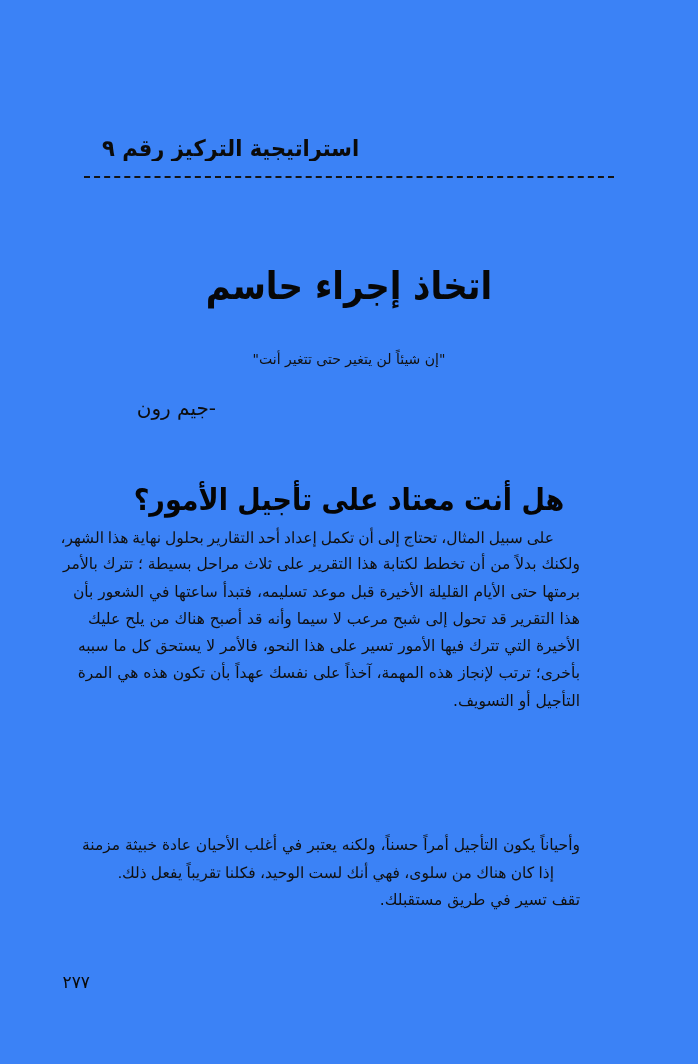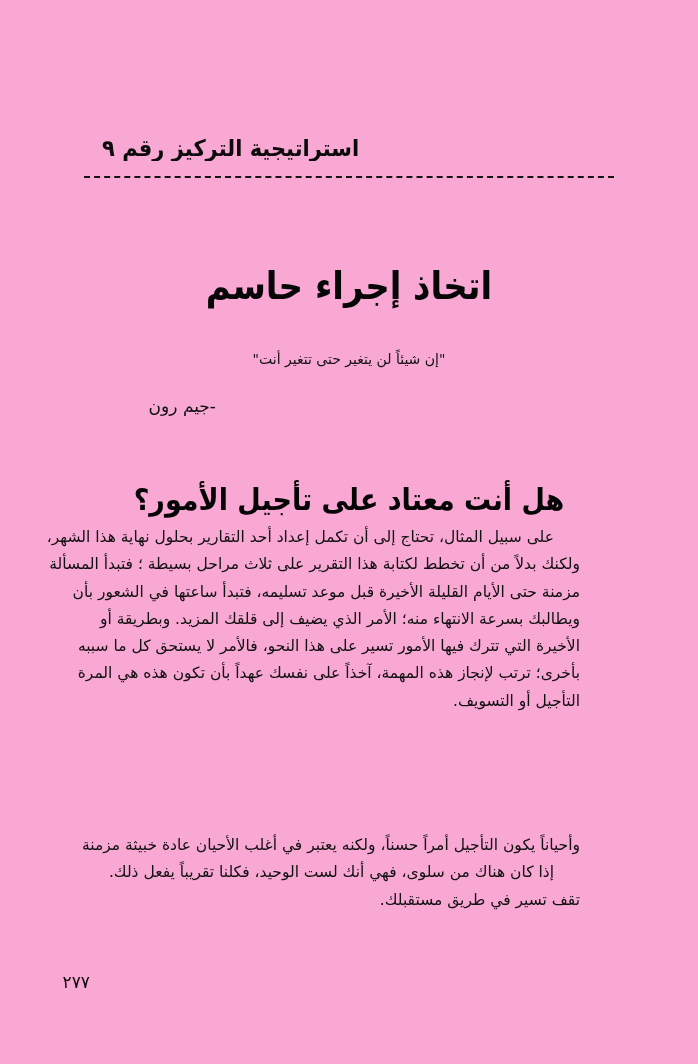--- a/index.html
+++ b/index.html
@@ -14,21 +14,21 @@
     position: relative;
     overflow: hidden;
     font-family: "DejaVu Sans", "Liberation Sans", sans-serif;
     color: #000000;
     -webkit-font-smoothing: none;
   }
 
   .page {
     position: absolute;
     inset: 0;
-    background: #f9a8d4;
+    background: #3b82f6;
   }
 
   
   .running-head {
     position: absolute;
     top: 134px;
     right: 92px;
     left: 92px;
     text-align: center;
   }
@@ -76,21 +76,21 @@
     right: 0;
     text-align: center;
     font-size: 14px;
     color: #111111;
     line-height: 1.4;
   }
   .epigraph-attrib {
     position: absolute;
     top: 396px;
     right: 482px;
-    font-size: 17px;
+    font-size: 20px;
     color: #0d0d0d;
     white-space: nowrap;
   }
 
   
   .section-heading {
     position: absolute;
     top: 460px;
     left: 106px;
     right: 106px;
@@ -124,20 +124,21 @@
     text-align: center;
     text-align-last: right;
   }
 
   
   .body-line.opener {
     text-indent: 0;
     padding-right: 26px;
     text-align: justify;
     text-align-last: justify;
+    font-family: Liberation Serif, serif;
   }
 
   
   .folio {
     position: absolute;
     bottom: 72px;
     right: 608px;
     font-size: 17px;
     color: #0a0a0a;
     letter-spacing: 1px;
@@ -164,23 +165,23 @@
 
   <h1 class="chapter-title">اتخاذ إجراء حاسم</h1>
 
   <div class="epigraph">"إن شيئاً لن يتغير حتى تتغير أنت"</div>
   <div class="epigraph-attrib">-جيم رون</div>
 
   <h2 class="section-heading">هل أنت معتاد على تأجيل الأمور؟</h2>
 
   <div class="body-block p1">
     <div class="body-line opener">على سبيل المثال، تحتاج إلى أن تكمل إعداد أحد التقارير بحلول نهاية هذا الشهر،</div>
-    <div class="body-line">ولكنك بدلاً من أن تخطط لكتابة هذا التقرير على ثلاث مراحل بسيطة ؛ فتبدأ المسألة</div>
-    <div class="body-line">مزمنة حتى الأيام القليلة الأخيرة قبل موعد تسليمه، فتبدأ ساعتها في الشعور بأن</div>
-    <div class="body-line">ويطالبك بسرعة الانتهاء منه؛ الأمر الذي يضيف إلى قلقك المزيد. وبطريقة أو</div>
+    <div class="body-line">ولكنك بدلاً من أن تخطط لكتابة هذا التقرير على ثلاث مراحل بسيطة ؛ تترك بالأمر</div>
+    <div class="body-line">برمتها حتى الأيام القليلة الأخيرة قبل موعد تسليمه، فتبدأ ساعتها في الشعور بأن</div>
+    <div class="body-line">هذا التقرير قد تحول إلى شبح مرعب لا سيما وأنه قد أصبح هناك من يلح عليك</div>
     <div class="body-line">الأخيرة التي تترك فيها الأمور تسير على هذا النحو، فالأمر لا يستحق كل ما سببه</div>
     <div class="body-line">بأخرى؛ ترتب لإنجاز هذه المهمة، آخذاً على نفسك عهداً بأن تكون هذه هي المرة</div>
     <div class="body-line last">التأجيل أو التسويف.</div>
   </div>
 
   <div class="body-block p2">
     <div class="body-line">وأحياناً يكون التأجيل أمراً حسناً، ولكنه يعتبر في أغلب الأحيان عادة خبيثة مزمنة</div>
     <div class="body-line opener">إذا كان هناك من سلوى، فهي أنك لست الوحيد، فكلنا تقريباً يفعل ذلك.</div>
     <div class="body-line last">تقف تسير في طريق مستقبلك.</div>
   </div>

